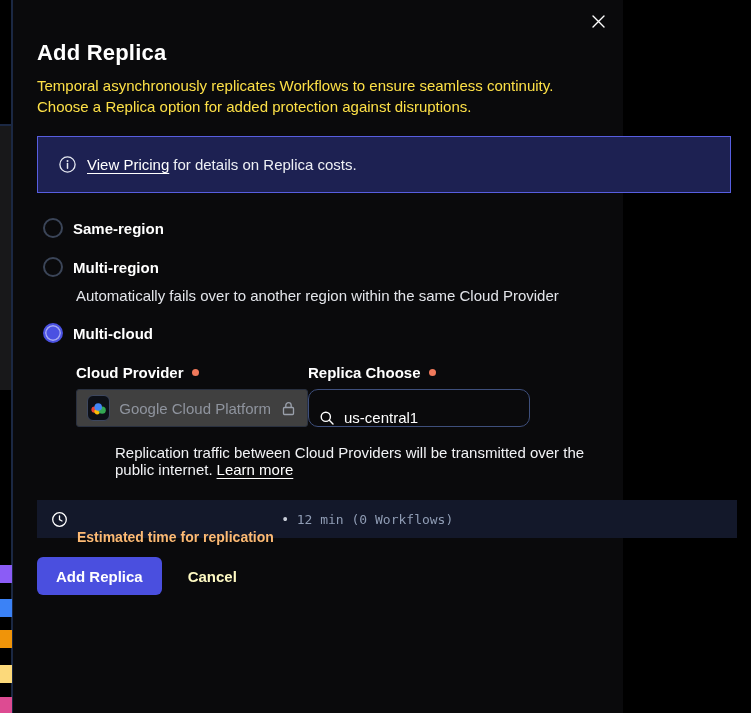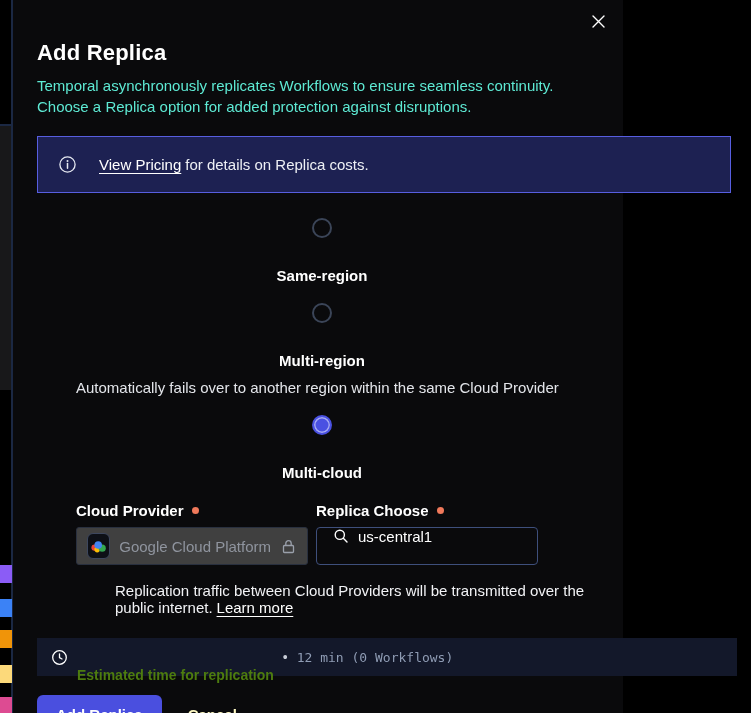--- a/index.html
+++ b/index.html
@@ -20,50 +20,50 @@
   .backdrop .b4 { top: 665px; }
   .backdrop .b5 { top: 697px; height: 16px; }
 
   
   .modal { position: absolute; left: 13px; top: 0; width: 610px; height: 713px; background: #0a0a0c; color: #fff; }
   .modal-inner { position: relative; width: 100%; height: 100%; padding: 0 22px 0 24px; }
 
   .close-btn { position: absolute; top: 8px; right: 12px; width: 26px; height: 26px; display: flex; align-items: center; justify-content: center; cursor: pointer; background: none; border: none; }
 
   .title { padding-top: 40px; font-size: 22px; font-weight: 700; letter-spacing: 0.2px; color: #ffffff; }
-  .subtitle { margin-top: 9px; font-size: 15px; line-height: 21px; color: #5eead4; max-width: 696px; }
-
-  .pricing-banner { margin-top: 19px; height: 57px; width: 694px; background: #1d2152; border: 1px solid #575ee0; display: flex; align-items: center; padding: 0 20px; gap: 22px; }
+  .subtitle { margin-top: 9px; font-size: 15px; line-height: 21px; color: #fde047; max-width: 696px; }
+
+  .pricing-banner { margin-top: 19px; height: 57px; width: 694px; background: #1d2152; border: 1px solid #575ee0; display: flex; align-items: center; padding: 0 20px; gap: 10px; }
   .pricing-banner .txt { font-size: 15px; color: #eef0f5; }
   .pricing-banner a.link { color: #ffffff; text-decoration: underline; text-underline-offset: 3px; cursor: pointer; }
   .pricing-banner .rest { margin-left: 4px; }
 
   .options { margin-top: 25px; }
   .option { margin-bottom: 19px; }
-  .option-row { display: flex; align-items: center; gap: 29px; padding-left: 6px; cursor: pointer; flex-direction: column; }
+  .option-row { display: flex; align-items: center; gap: 10px; padding-left: 6px; cursor: pointer; }
   .radio { width: 20px; height: 20px; border-radius: 50%; border: 2px solid #3b4558; background: transparent; flex: 0 0 auto; }
   .radio.selected { background: #4a51e2; border-color: #4a51e2; box-shadow: inset 0 0 0 1.5px rgba(240,242,255,0.55); }
   .option-label { font-size: 15px; font-weight: 700; color: #ffffff; }
   .option-desc { margin: 10px 0 0 39px; font-size: 15px; color: #e3e5ea; }
 
   .mc-form { margin: 21px 0 0 39px; }
-  .field-row { display: flex; gap: 8px; }
+  .field-row { display: flex; gap: 0; }
   .field-label { display: flex; align-items: center; font-size: 15px; font-weight: 700; color: #ffffff; margin-bottom: 8px; }
   .req-dot { display: inline-block; width: 7px; height: 7px; border-radius: 50%; background: #f0795b; margin-left: 8px; }
   .provider-box { width: 232px; height: 38px; border: 1px solid #29303f; border-radius: 3px; display: flex; align-items: center; padding: 0 10px; gap: 9px; background: #404040; }
   .provider-badge { width: 26px; height: 26px; border-radius: 6px; border: 1px solid #3d475e; background: #0d1017; display: flex; align-items: center; justify-content: center; }
   .provider-text { font-size: 15px; color: #8f949e; flex: 1; white-space: nowrap; }
-  .region-box { width: 222px; height: 38px; border: 1px solid #3e4f7c; border-radius: 4px; display: flex; align-items: flex-start; padding: 0 16px; gap: 9px; background: #0a0a0c; }
+  .region-box { width: 222px; height: 38px; border: 1px solid #3e4f7c; border-radius: 10px; display: flex; align-items: flex-end; padding: 0 10px; gap: 9px; background: #0a0a0c; }
   .region-input { background: transparent; border: none; outline: none; color: #ffffff; font-size: 15px; font-family: "Liberation Sans", sans-serif; width: 160px; }
 
   .traffic-note { margin: 17px 0 0 39px; font-size: 15px; color: #f2f3f6; }
   .traffic-note a.link { color: #ffffff; text-decoration: underline; text-underline-offset: 3px; margin-left: 4px; cursor: pointer; }
 
   .estimate-banner { margin-top: 22px; width: 700px; height: 38px; background: #13182a; display: flex; align-items: center; padding: 0 14px; gap: 9px; }
-  .estimate-label { font-size: 14px; font-weight: 700; color: #4d7c0f; margin-top: 36px; }
+  .estimate-label { font-size: 14px; font-weight: 700; color: #fdba74; margin-top: 36px; }
   .estimate-sep { color: #c7ccd6; font-size: 14px; }
   .estimate-value { font-family: "DejaVu Sans Mono", monospace; font-size: 13px; color: #8f9cb4; text-align: center; }
 
   .actions { margin-top: 19px; display: flex; align-items: center; gap: 26px; }
   .btn-primary { height: 38px; padding: 0 19px; background: #4a4fdf; color: #fff; font-size: 15px; font-weight: 600; border: none; border-radius: 6px; cursor: pointer; font-family: "Liberation Sans", sans-serif; }
   .btn-text { background: none; border: none; color: #fef9c3; font-size: 15px; font-weight: 600; cursor: pointer; font-family: "Liberation Sans", sans-serif; }
 
   svg { display: block; }
 </style>
 </head>

